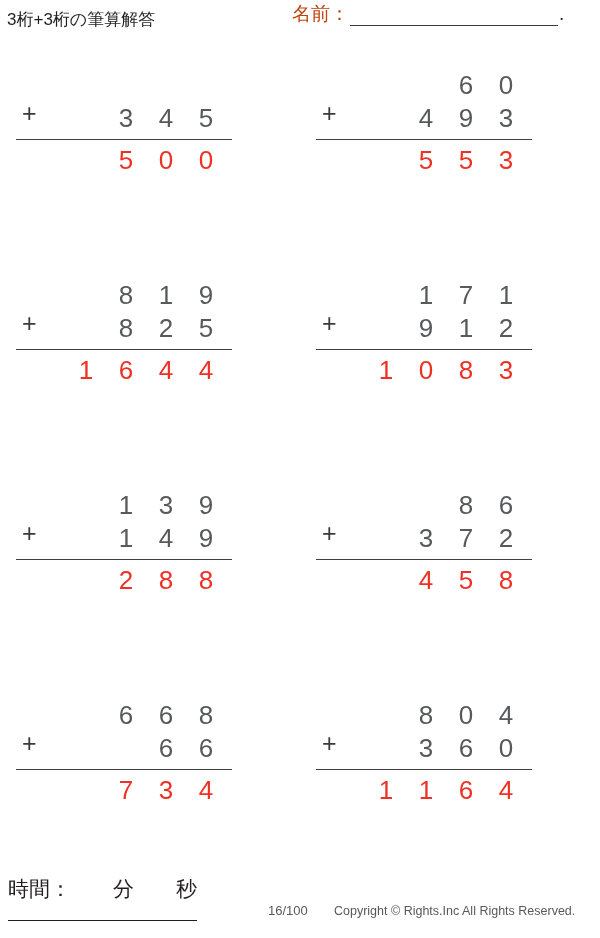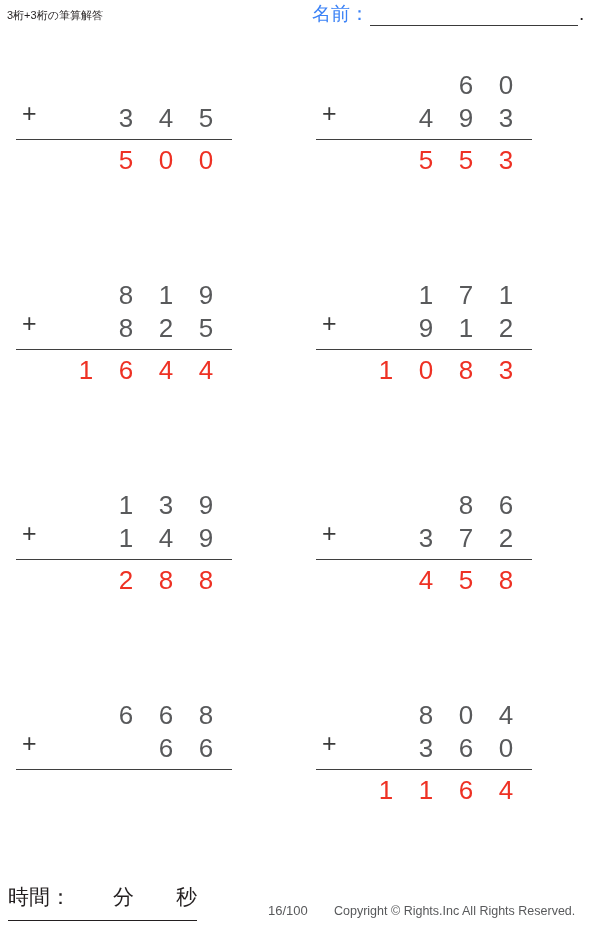--- a/index.html
+++ b/index.html
@@ -20,38 +20,37 @@
   .header {
     position: absolute;
     top: 0; left: 0;
     width: 600px;
     height: 46px;
   }
   .worksheet-title {
     position: absolute;
     left: 7px;
     top: 8px;
-    font-size: 11px;
+    font-size: 17px;
     letter-spacing: 0px;
     color: #231f20;
     white-space: nowrap;
   }
   .name-block {
     position: absolute;
     left: 292px;
     top: 2px;
     display: flex;
     align-items: flex-end;
     white-space: nowrap;
   }
   .name-label {
     font-size: 19px;
-    color: #3b82f6;
+    color: #c2410c;
     line-height: 24px;
-    margin-left: 20px;
   }
   .name-rule {
     display: inline-block;
     width: 208px;
     border-bottom: 1.3px solid #3a3a3a;
     height: 21px;
     margin-left: 1px;
   }
   .name-dot {
     font-size: 19px;
@@ -147,21 +146,21 @@
     height: 56px;
   }
   .time-block {
     position: absolute;
     left: 8px;
     bottom: 17px;
     font-size: 21px;
     line-height: 26px;
     color: #231f20;
     border-bottom: 1.4px solid #231f20;
-    padding-bottom: 10px;
+    padding-bottom: 18px;
     white-space: pre;
   }
   .page-num {
     position: absolute;
     left: 268px;
     bottom: 20px;
     font-size: 13px;
     color: #58595b;
     white-space: nowrap;
   }
@@ -238,20 +237,21 @@
       <div class="answer"><span class="d">4</span><span class="d">5</span><span class="d">8</span></div>
     </div>
   </div>
 
   <div class="prow">
     <div class="problem col-left">
       <div class="plus">+</div>
       <div class="digits row-top"><span class="d">6</span><span class="d">6</span><span class="d">8</span></div>
       <div class="digits row-bottom"><span class="d">&nbsp;</span><span class="d">6</span><span class="d">6</span></div>
       <div class="sumline"></div>
+      <div class="answer"><span class="d">7</span><span class="d">3</span><span class="d">4</span></div>
     </div>
     <div class="problem col-right">
       <div class="plus">+</div>
       <div class="digits row-top"><span class="d">8</span><span class="d">0</span><span class="d">4</span></div>
       <div class="digits row-bottom"><span class="d">3</span><span class="d">6</span><span class="d">0</span></div>
       <div class="sumline"></div>
       <div class="answer"><span class="d">1</span><span class="d">1</span><span class="d">6</span><span class="d">4</span></div>
     </div>
   </div>
 

